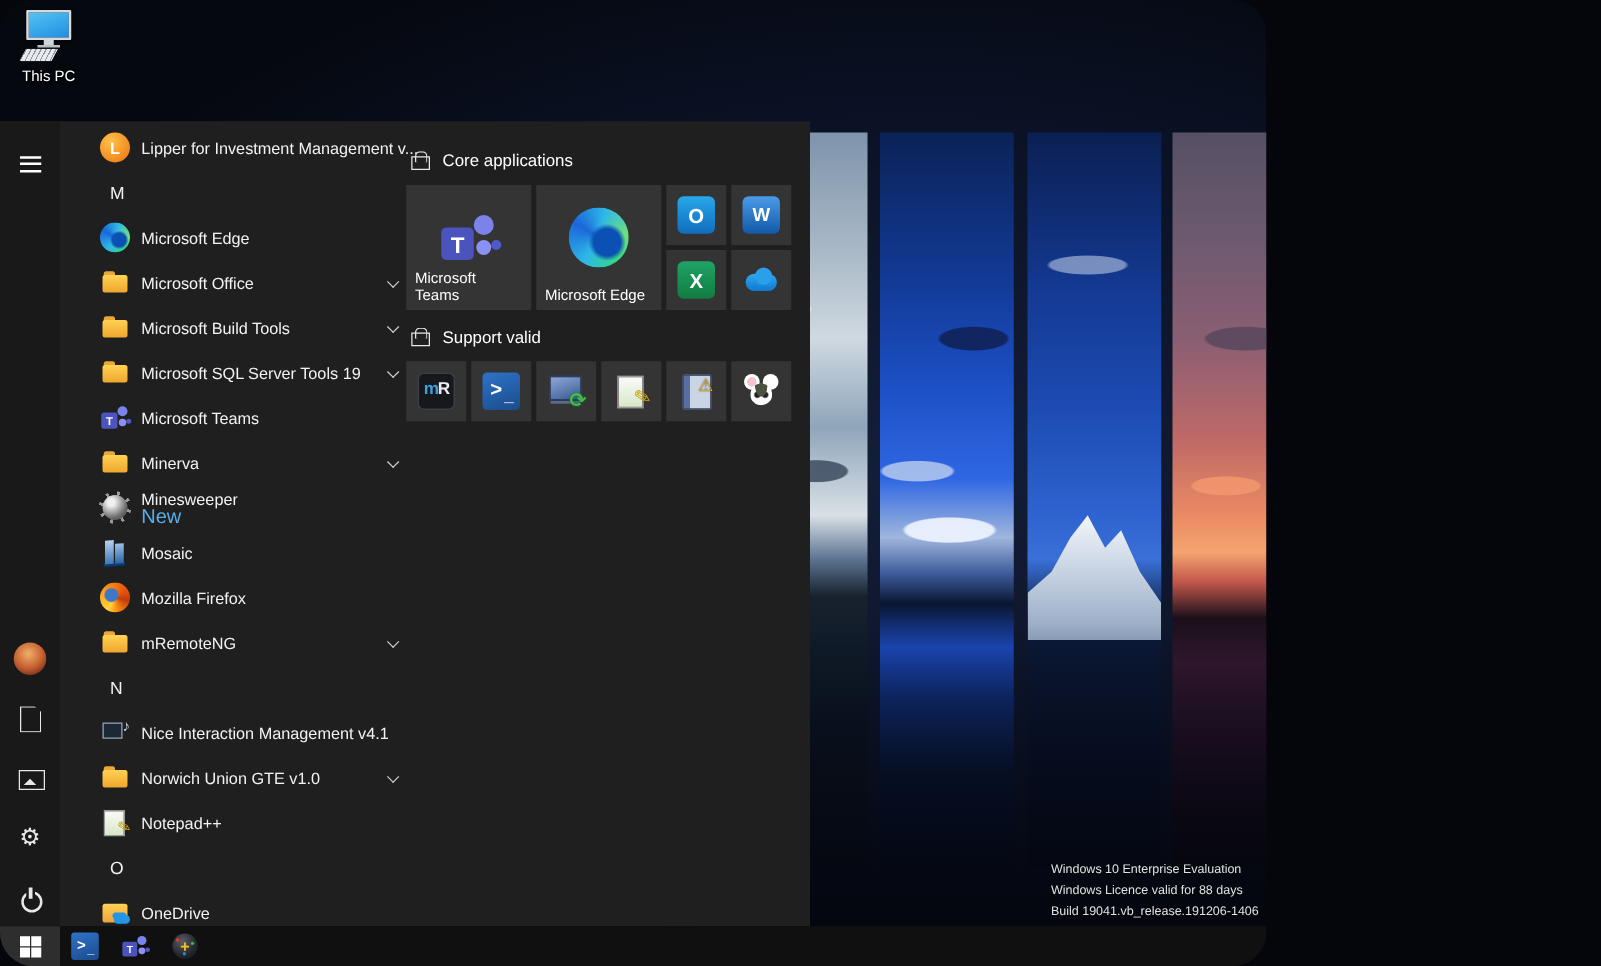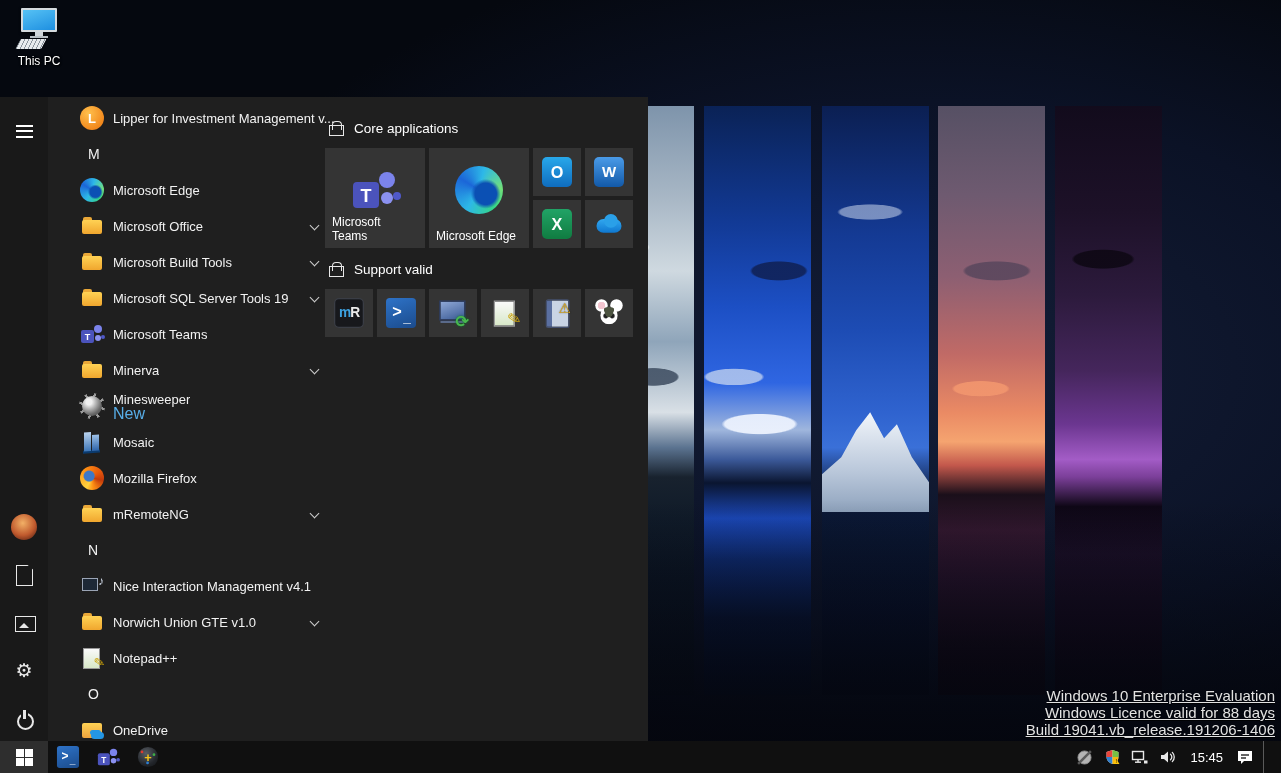--- a/index.html
+++ b/index.html
@@ -1,19 +1,19 @@
 <!DOCTYPE html>
 <html><head>
 <meta charset="utf-8">
 <style>
   * { margin:0; padding:0; box-sizing:border-box; }
   html,body { width:1281px; height:773px; overflow:hidden; background:#04060c;
     font-family:"Liberation Sans","DejaVu Sans",sans-serif; }
-  #screen { position:relative; width:1281px; height:773px; overflow:hidden;
-    background: radial-gradient(900px 520px at 72% 48%, #141e38 0%, #0b1226 52%, #05080f 85%), #04060c; }
+  #screen { position:relative; width:1013px; height:773px; overflow:hidden;
+    background: radial-gradient(900px 520px at 72% 48%, #141e38 0%, #0b1226 52%, #05080f 85%), #04060c; border-radius: 27px; }
 
   
   .wp-strip { position:absolute; top:106px; height:589px; width:107px; }
   .wp-1 { left:587px;
     background:
       radial-gradient(ellipse 34px 12px at 38% 24%, rgba(235,240,245,.95) 0 60%, transparent 65%),
       radial-gradient(ellipse 40px 14px at 62% 46%, rgba(60,75,95,.85) 0 60%, transparent 65%),
       linear-gradient(180deg,#7e94ab 0%,#a9b8c6 16%,#cfd9e0 28%,#8fa5ba 40%,#d9e0e6 52%,#5b7390 58%,#18222e 63%,#101b29 70%,#0b1422 80%,#070d18 100%); }
   .wp-2 { left:704px;
     background:
@@ -46,22 +46,22 @@
   .pc-screen { position:absolute; left:5px; top:0; width:36px; height:24px; border:2px solid #d4dade; border-radius:1px;
     background:linear-gradient(160deg,#56c2f5,#1e8fe0); box-shadow:0 1px 3px rgba(0,0,0,.6); }
   .pc-stand { position:absolute; left:19px; top:24px; width:8px; height:4px; background:#cfd5da; }
   .pc-base { position:absolute; left:14px; top:28px; width:18px; height:2px; background:#b8bfc5; }
   .pc-keyboard { position:absolute; left:2px; top:31px; width:26px; height:10px; background:#e8ebee; border-radius:1px;
     transform:skewX(-28deg);
     background-image:repeating-linear-gradient(90deg, rgba(120,130,140,.8) 0 1px, transparent 1px 4px); }
   #this-pc .pc-label { display:block; margin-top:2px; font-size:12px; color:#fff; text-shadow:0 1px 2px #000, 1px 0 2px #000; }
 
   
-  #watermark { position:absolute; right:6px; bottom:35px; text-align:right; color:#e2e2e2; font-size:15px; line-height:17px;
-    text-shadow:0 1px 1px rgba(0,0,0,.7);text-decoration:underline; }
+  #watermark { position:absolute; right:6px; bottom:35px; color:#e2e2e2; font-size:10px; line-height:17px;
+    text-shadow:0 1px 1px rgba(0,0,0,.7); }
 
   
   #start-menu { position:absolute; left:0; top:97px; width:648px; height:644px; background:#1f1f1f; overflow:hidden; }
   #rail { position:absolute; left:0; top:0; width:48px; height:100%; background:#191919; }
   .rail-item { position:absolute; left:0; width:48px; height:40px; display:flex; align-items:center; justify-content:center; cursor:pointer; }
   .rail-hamburger-menu { top:14px; }
   .rail-user-avatar   { top:410px; }
   .rail-documents     { top:458px; }
   .rail-pictures      { top:506px; }
   .rail-settings-gear { top:553px; }

